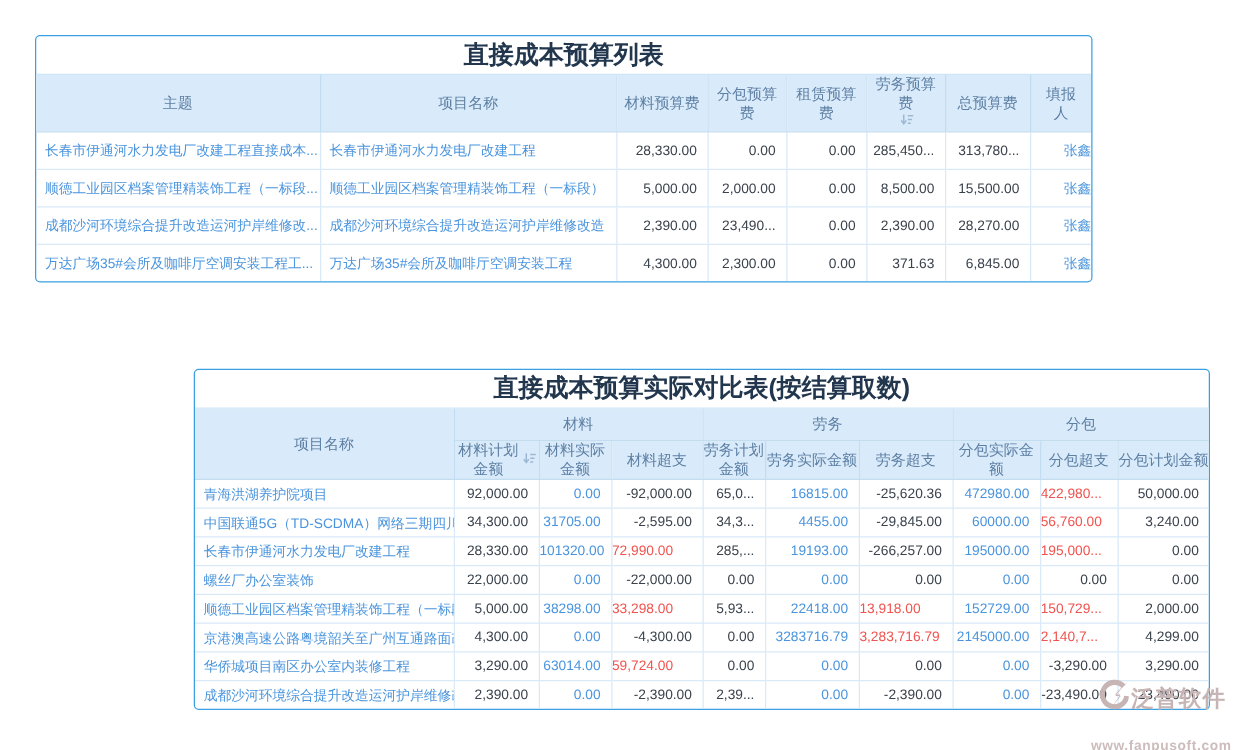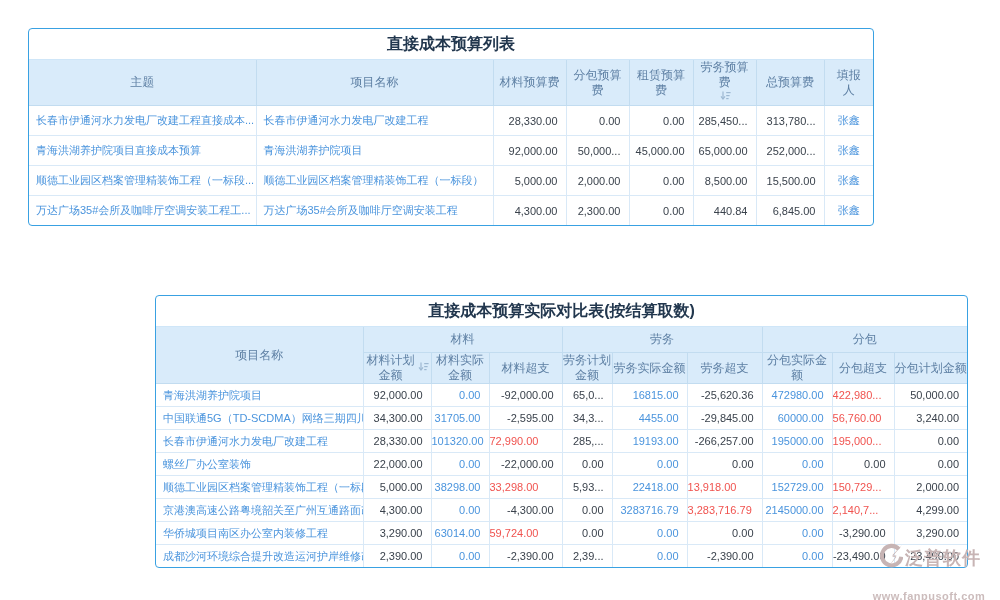--- a/index.html
+++ b/index.html
@@ -3,39 +3,39 @@
 <meta charset="utf-8">
 <style>
   html,body{margin:0;padding:0;}
   body{font-family:"Liberation Sans","DejaVu Sans",sans-serif;background:#fff;}
   .page{position:relative;width:1000px;height:600px;background:#fff;overflow:hidden;}
 
   .panel{position:absolute;border:1px solid #39a1e2;border-radius:4px;background:#fff;overflow:hidden;}
   .panel-top{left:28px;top:28px;width:844px;}
   .panel-bottom{left:155px;top:295px;width:811px;}
 
-  .panel-title{height:30px;line-height:30px;text-align:center;font-size:16px;font-weight:bold;
+  .panel-title{height:30px;line-height:30px;text-align:center;font-size:20px;font-weight:bold;
                color:#22374e;border-bottom:1px solid #cfe6f8;}
 
   table{border-collapse:collapse;table-layout:fixed;width:100%;border:hidden;}
   th,td{border:1px solid #d9e9f7;overflow:hidden;padding:0;}
   thead th{background:#d9ebfa;color:#5d7fa3;font-weight:normal;font-size:12px;
            text-align:center;border-color:#c2dcf0;white-space:normal;line-height:15px;vertical-align:middle;}
   .t-top thead th{height:44px;}
   .t-bot th.group{height:25px;}
   .t-bot thead tr.sub th{height:28px;}
   tbody td{white-space:nowrap;font-size:11px;vertical-align:middle;}
   .t-top tbody td{height:29px;}
   .t-bot tbody td{height:22px;}
 
   td.link{color:#4a94dd;text-align:left;padding-left:7px;margin-left:12px;}
   td.num{color:#3a424c;text-align:right;padding-right:8px;}
   td.blue{color:#4a94dd;text-align:right;padding-right:8px;}
   td.red{color:#f0534f;text-align:left;padding-right:8px;}
-  td.ctr{color:#4a94dd;text-align:center;}
+  td.ctr{color:#4a94dd;text-align:right;}
 
   .hw{display:inline-block;width:50px;vertical-align:middle;}
   .hw-narrow{display:inline-block;width:26px;vertical-align:middle;}
   .sort-ico{display:inline-block;vertical-align:middle;margin-left:2px;}
 
   .watermark{position:absolute;left:862px;top:543px;width:134px;z-index:5;text-align:center;}
   .wm-row{display:flex;align-items:center;justify-content:center;gap:2px;}
   .wm-text{font-size:18px;font-weight:bold;color:#c7b4b4;letter-spacing:1px;white-space:nowrap;}
   .wm-url{font-size:11px;font-weight:bold;color:#ccbcbc;letter-spacing:.5px;margin-top:17px;}
 </style>
@@ -80,46 +80,46 @@
           <td class="link">长春市伊通河水力发电厂改建工程直接成本...</td>
           <td class="link">长春市伊通河水力发电厂改建工程</td>
           <td class="num">28,330.00</td>
           <td class="num">0.00</td>
           <td class="num">0.00</td>
           <td class="num">285,450...</td>
           <td class="num">313,780...</td>
           <td class="ctr">张鑫</td>
         </tr>
         <tr>
-          <td class="link">青海洪湖养护院项目直接成本预算</td>
-          <td class="link">青海洪湖养护院项目</td>
-          <td class="num">92,000.00</td>
-          <td class="num">50,000...</td>
-          <td class="num">45,000.00</td>
-          <td class="num">65,000.00</td>
-          <td class="num">252,000...</td>
-          <td class="ctr">张鑫</td>
-        </tr>
-        <tr>
           <td class="link">顺德工业园区档案管理精装饰工程（一标段...</td>
           <td class="link">顺德工业园区档案管理精装饰工程（一标段）</td>
           <td class="num">5,000.00</td>
           <td class="num">2,000.00</td>
           <td class="num">0.00</td>
           <td class="num">8,500.00</td>
           <td class="num">15,500.00</td>
           <td class="ctr">张鑫</td>
         </tr>
         <tr>
+          <td class="link">成都沙河环境综合提升改造运河护岸维修改...</td>
+          <td class="link">成都沙河环境综合提升改造运河护岸维修改造</td>
+          <td class="num">2,390.00</td>
+          <td class="num">23,490...</td>
+          <td class="num">0.00</td>
+          <td class="num">2,390.00</td>
+          <td class="num">28,270.00</td>
+          <td class="ctr">张鑫</td>
+        </tr>
+        <tr>
           <td class="link">万达广场35#会所及咖啡厅空调安装工程工...</td>
           <td class="link">万达广场35#会所及咖啡厅空调安装工程</td>
           <td class="num">4,300.00</td>
           <td class="num">2,300.00</td>
           <td class="num">0.00</td>
-          <td class="num">440.84</td>
+          <td class="num">371.63</td>
           <td class="num">6,845.00</td>
           <td class="ctr">张鑫</td>
         </tr>
       </tbody>
     </table>
   </section>
 
   <section class="panel panel-bottom">
     <div class="panel-title">直接成本预算实际对比表(按结算取数)</div>
     <table class="t-bot">

